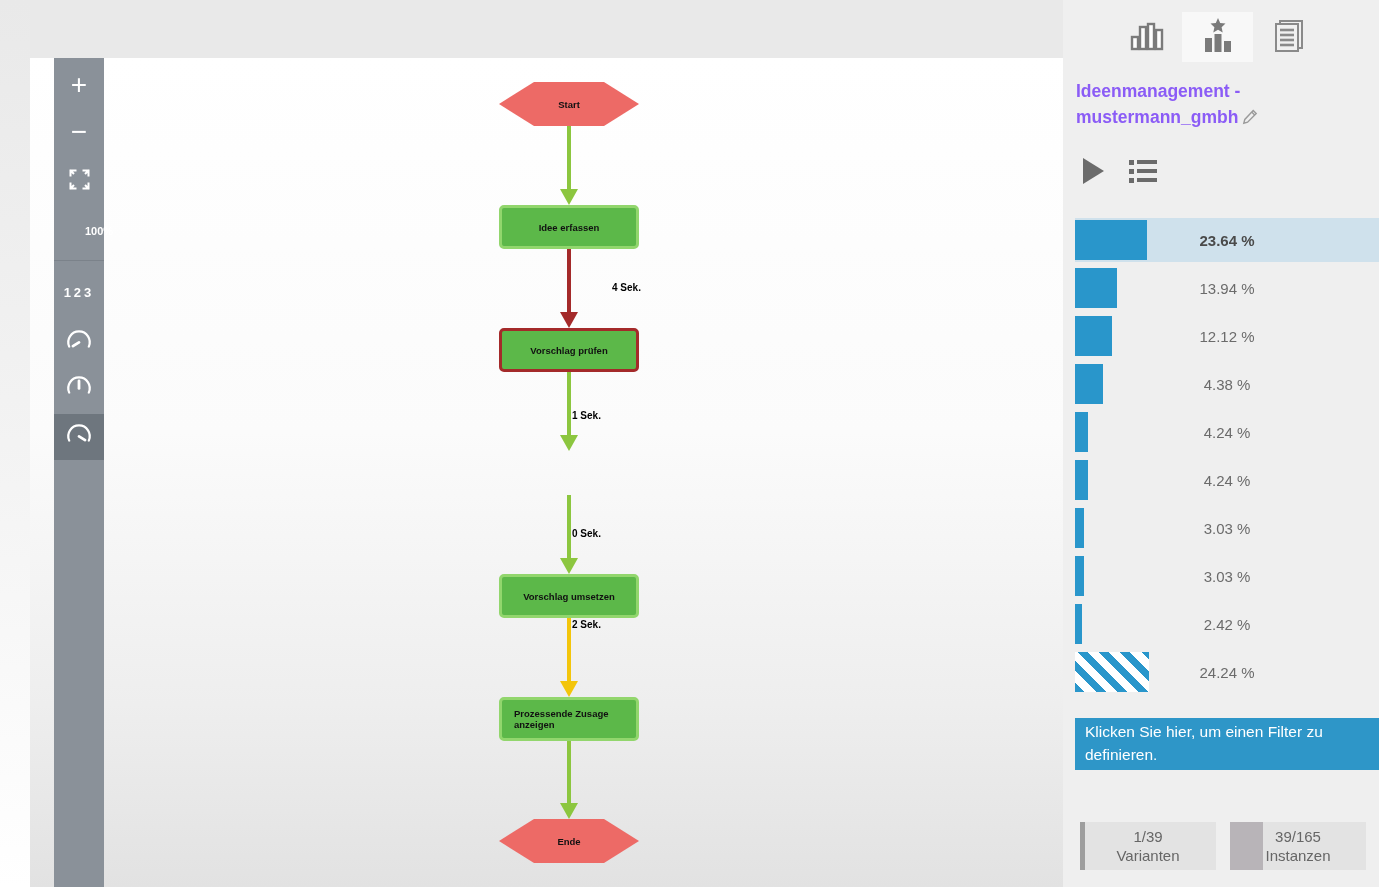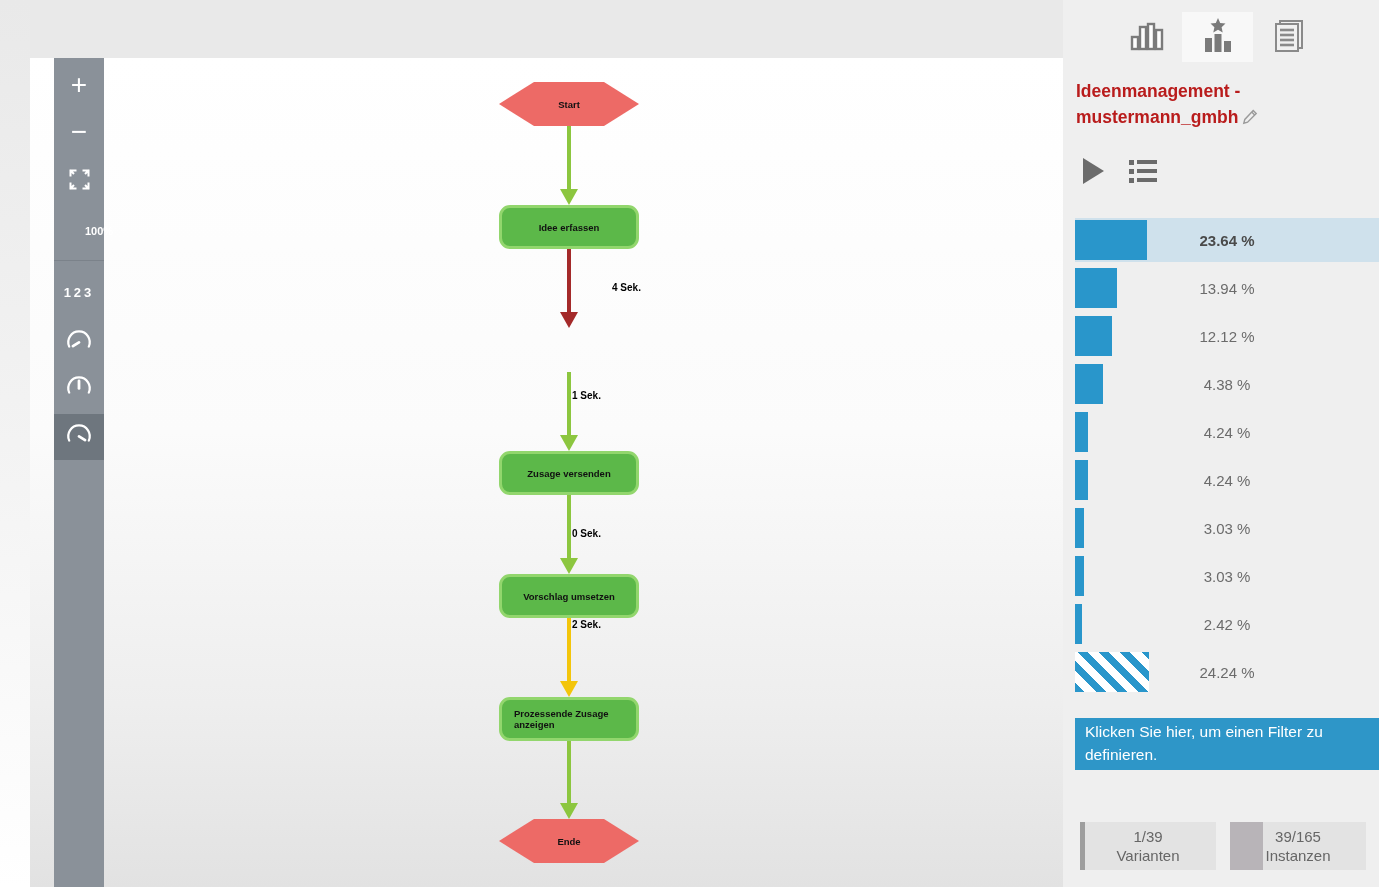--- a/index.html
+++ b/index.html
@@ -37,38 +37,38 @@
   .tb-g2 { top:308px; }
   .tb-g3 { top:356px; }
 
   
   .flow { position:absolute; left:0; top:0; width:100%; height:100%; }
   .flow-node {
     position:absolute; width:140px; height:44px;
     display:flex; align-items:center; justify-content:center; text-align:left;
     font-size:9.5px; font-weight:bold; color:#111; line-height:11px; padding:0 12px;
   }
-  .flow-node.task { background:#5cb849; border:3px solid #92d66d; border-radius:11px; }
+  .flow-node.task { background:#5cb849; border:3px solid #92d66d; border-radius:5px; }
   .flow-node.hexagon {
     background:#ed6a66; border:none;
     clip-path:polygon(0% 50%, 25% 0%, 75% 0%, 100% 50%, 75% 100%, 25% 100%);
   }
   .flow-edge-line { position:absolute; width:4px; }
   .flow-edge-head { position:absolute; width:0; height:0;
     border-left:9px solid transparent; border-right:9px solid transparent; }
   .flow-edge-label { position:absolute; font-size:10px; font-weight:bold; color:#000; white-space:nowrap; }
 
   
   .sidebar { position:absolute; left:1063px; top:0; width:316px; height:887px; background:#efefef; }
   .tabs { position:absolute; left:48px; top:12px; height:50px; display:flex; }
   .tab { width:71px; height:50px; display:flex; align-items:center; justify-content:center; cursor:pointer; }
   .tab.active { background:#f8f8f8; }
   .side-title {
     position:absolute; left:13px; top:78px; width:290px;
-    font-size:17.5px; font-weight:bold; color:#b91c1c; line-height:26px;
+    font-size:17.5px; font-weight:bold; color:#8b5cf6; line-height:26px;
   }
   .pencil { display:inline-block; vertical-align:-2px; margin-left:4px; cursor:pointer; }
   .side-actions { position:absolute; left:18px; top:157px; display:flex; gap:24px; align-items:center; }
   .icon-btn { cursor:pointer; display:flex; align-items:center; }
 
   .variant-list { position:absolute; left:12px; top:218px; width:304px; }
   .variant-row { position:relative; height:44px; margin-bottom:4px; cursor:pointer; }
   .variant-row.selected { background:#cfe1ec; }
   .variant-bar { position:absolute; left:0; top:2px; height:40px; background:#2996cb; }
   .variant-bar.hatched {
@@ -102,40 +102,40 @@
 <div class="left-margin"></div>
 
 <div class="canvas">
   <div class="flow" id="flow">
       <div class="flow-node hexagon" style="left: 469px; top: 24px;">
         <span>Start</span>
       </div>
       <div class="flow-node task" style="left: 469px; top: 147px;">
         <span>Idee erfassen</span>
       </div>
-      <div class="flow-node task" style="left: 469px; top: 393px;">
-        <span>Zusage versenden</span>
+      <div class="flow-node task" style="left: 469px; top: 270px; border-color: rgb(164, 42, 42);">
+        <span>Vorschlag prüfen</span>
       </div>
       <div class="flow-node task" style="left: 469px; top: 516px;">
         <span>Vorschlag umsetzen</span>
       </div>
       <div class="flow-node task" style="left: 469px; top: 639px;">
         <span>Prozessende Zusage anzeigen</span>
       </div>
       <div class="flow-node hexagon" style="left: 469px; top: 761px;">
         <span>Ende</span>
       </div>
       <div class="flow-edge-line" style="left: 537px; top: 68px; height: 64px; background: rgb(140, 198, 63);"></div>
       <div class="flow-edge-head" style="left: 530px; top: 131px; border-top: 16px solid rgb(140, 198, 63);"></div>
       <div class="flow-edge-line" style="left: 537px; top: 191px; height: 64px; background: rgb(164, 42, 42);"></div>
       <div class="flow-edge-head" style="left: 530px; top: 254px; border-top: 16px solid rgb(164, 42, 42);"></div>
       <div class="flow-edge-label" style="left: 542px; top: 230.5px; transform: translateY(-60%); margin-left: 40px;">4 Sek.</div>
       <div class="flow-edge-line" style="left: 537px; top: 314px; height: 64px; background: rgb(140, 198, 63);"></div>
       <div class="flow-edge-head" style="left: 530px; top: 377px; border-top: 16px solid rgb(140, 198, 63);"></div>
-      <div class="flow-edge-label" style="left: 542px; top: 339px; transform: translateY(-60%);">1 Sek.</div>
+      <div class="flow-edge-label" style="left: 542px; top: 359px; transform: translateY(-60%);">1 Sek.</div>
       <div class="flow-edge-line" style="left: 537px; top: 437px; height: 64px; background: rgb(140, 198, 63);"></div>
       <div class="flow-edge-head" style="left: 530px; top: 500px; border-top: 16px solid rgb(140, 198, 63);"></div>
       <div class="flow-edge-label" style="left: 542px; top: 476.5px; transform: translateY(-60%);">0 Sek.</div>
       <div class="flow-edge-line" style="left: 537px; top: 560px; height: 64px; background: rgb(243, 197, 11);"></div>
       <div class="flow-edge-head" style="left: 530px; top: 623px; border-top: 16px solid rgb(243, 197, 11);"></div>
       <div class="flow-edge-label" style="left: 542px; top: 568px; transform: translateY(-60%);">2 Sek.</div>
       <div class="flow-edge-line" style="left: 537px; top: 683px; height: 63px; background: rgb(140, 198, 63);"></div>
       <div class="flow-edge-head" style="left: 530px; top: 745px; border-top: 16px solid rgb(140, 198, 63);"></div>
     </div>
 </div>

